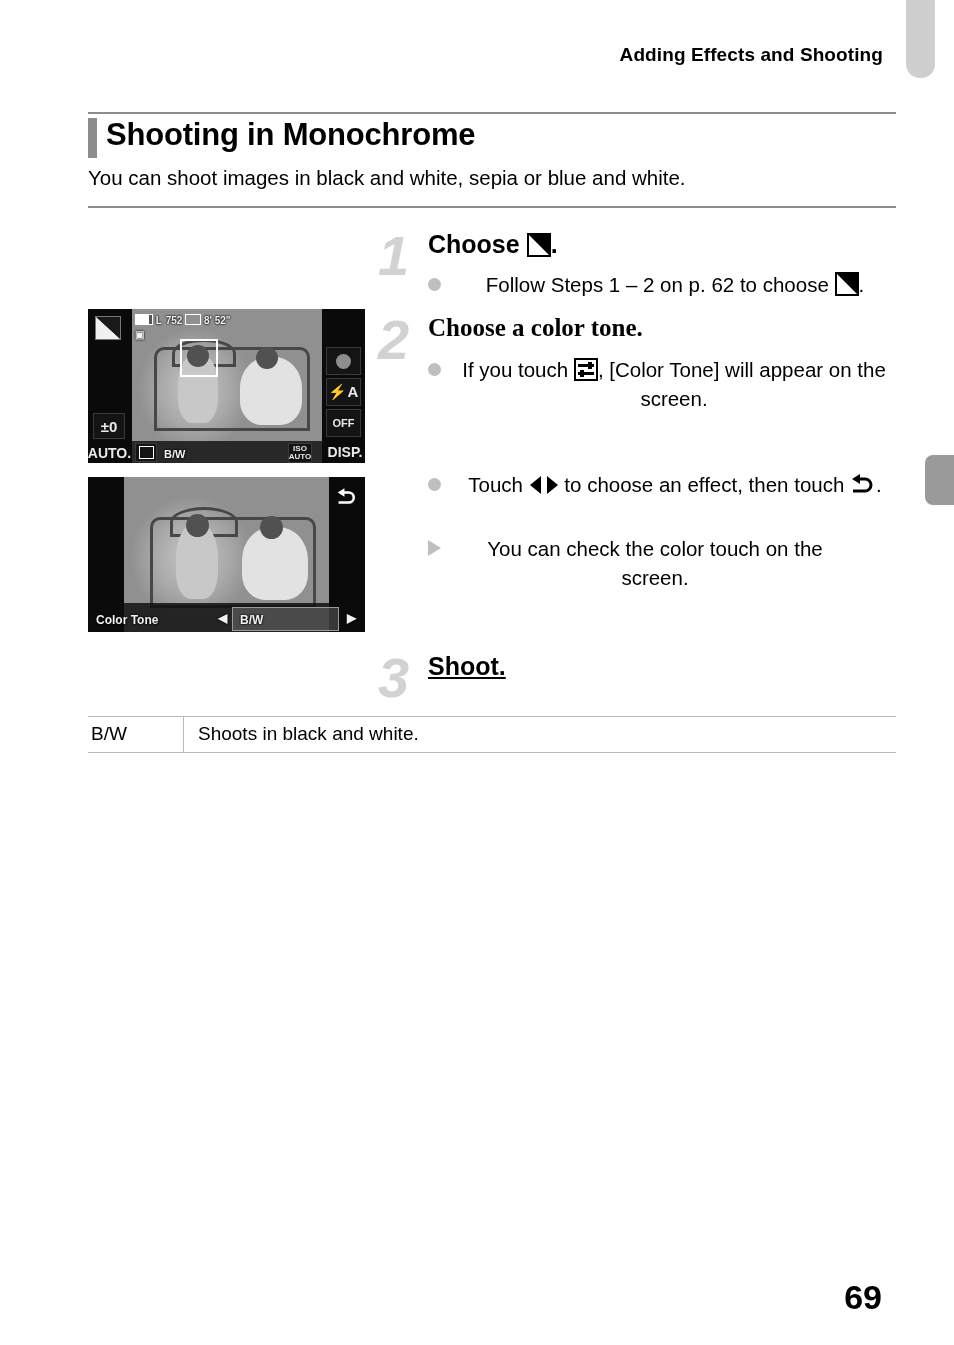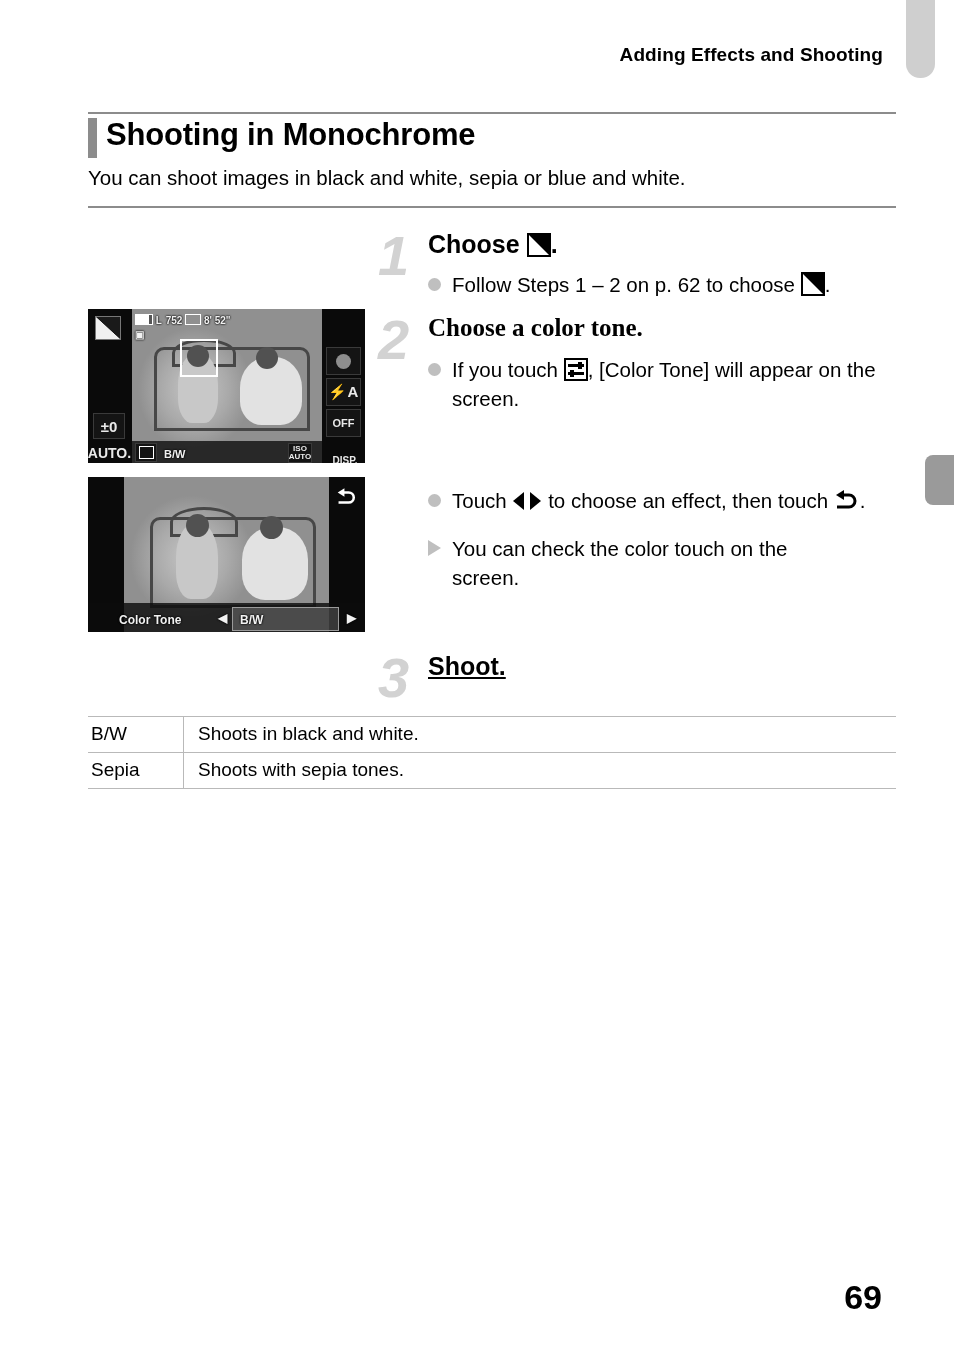--- a/index.html
+++ b/index.html
@@ -183,21 +183,21 @@
   }
   .bullet-tri {
     position: absolute;
     left: 0;
     top: 6px;
     width: 0; height: 0;
     border-top: 8px solid transparent;
     border-bottom: 8px solid transparent;
     border-left: 13px solid #bfbfbf;
   }
-  .bullet-text { display: block; margin-left: 24px; }
+  .bullet-text { display: block; margin-left: 24px; text-align: center; }
 
   
   .lcd {
     position: absolute;
     background: #000;
     overflow: hidden;
     font-family: "Liberation Sans", sans-serif;
   }
   .lcd-photo {
     position: absolute;
@@ -323,21 +323,21 @@
 
 <div class="step-num" style="left:378px; top:312px;">2</div>
 <div class="step-head" style="left:428px; top:314px;font-family:Liberation Serif, serif;">Choose a color tone.</div>
 
 <div class="bullet-row" style="left:428px; top:355px; width:468px;">
   <span class="bullet-dot"></span>
   <span class="bullet-text"><span>If you touch</span>
     <span class="ico ico-slider"><i class="k1"></i><i class="k2"></i></span><span>, [Color Tone] will appear on the screen.</span></span>
 </div>
 
-<div class="bullet-row" style="left:428px; top:470px; width:470px;margin-top:16px;">
+<div class="bullet-row" style="left:428px; top:470px; width:470px;">
   <span class="bullet-dot"></span>
   <span class="bullet-text"><span>Touch</span>
     <span class="ico ico-lr"><span class="tl"></span><span class="tr"></span></span>
     <span>to choose an effect, then touch</span>
     <svg class="ico ico-return" viewBox="0 0 26 22">
       <path d="M9 5 H15 A6 6 0 0 1 15 17 H3" fill="none" stroke="#000" stroke-width="3"></path>
       <path d="M10 0 L10 10 L2 5 Z" fill="#000"></path>
     </svg><span>.</span></span>
 </div>
 
@@ -380,21 +380,21 @@
   <div class="lcd-sidebar" style="left:234px; top:0; width:43px; height:154px;"></div>
   <div class="lcd-btn" style="left:238px; top:38px; width:35px; height:28px;">
     <span style="width:15px;height:15px;border-radius:50%;background:#8e8e8e;display:block;"></span>
   </div>
   <div class="lcd-btn" style="left:238px; top:69px; width:35px; height:28px; font-size:15px;">
     <span>⚡A</span>
   </div>
   <div class="lcd-btn" style="left:238px; top:100px; width:35px; height:28px; font-size:11px;">
     <span>OFF</span>
   </div>
-  <div class="lcd-btn" style="left:237px; top:140px; width:40px; height:22px; font-size:10px; border:none; background:transparent;">DISP.</div>
+  <div class="lcd-btn" style="left:237px; top:132px; width:40px; height:22px; font-size:14px; border:none; background:transparent;">DISP.</div>
 
   <div class="lcd-strip" style="left:44px; top:132px; width:190px; height:22px;"></div>
   <div class="lcd-btn" style="left:47px; top:134px; width:22px; height:19px;">
     <span style="display:block;width:13px;height:11px;border:1.5px solid #fff;position:relative;"></span>
   </div>
   <div class="lcd-osd" style="left:76px; top:139px; font-size:11px;">B/W</div>
   <div class="lcd-btn" style="left:200px; top:134px; width:24px; height:20px; font-size:8px; flex-direction:column; line-height:1;">
     <span>ISO</span>
     <span>AUTO</span>
   </div>
@@ -415,33 +415,29 @@
   <div class="lcd-sidebar" style="left:241px; top:0; width:36px; height:155px;"></div>
 
   <div style="position:absolute; left:245px; top:8px; width:28px; height:24px; display:flex; align-items:center; justify-content:center;">
     <svg viewBox="0 0 26 22" width="22" height="19">
       <path d="M9 5 H15 A6 6 0 0 1 15 17 H3" fill="none" stroke="#fff" stroke-width="3"></path>
       <path d="M10 0 L10 10 L2 5 Z" fill="#fff"></path>
     </svg>
   </div>
 
   <div class="lcd-strip" style="left:0px; top:126px; width:277px; height:29px; background:rgba(12,12,12,0.82);"></div>
-  <div class="lcd-osd" style="left:8px; top:136px; font-size:12px;margin-left:23px;">Color Tone</div>
+  <div class="lcd-osd" style="left:8px; top:136px; font-size:12px;">Color Tone</div>
   <div class="lcd-osd" style="left:130px; top:134px; font-size:12px;">◀</div>
   <div style="position:absolute; left:144px; top:130px; width:105px; height:22px; background:rgba(255,255,255,0.18); border:1px solid #9a9a9a;"></div>
   <div class="lcd-osd" style="left:152px; top:136px; font-size:12px;">B/W</div>
   <div class="lcd-osd" style="left:259px; top:134px; font-size:12px;">▶</div>
 </div>
 
 <table class="tbl">
   <tbody>
     <tr>
       <td class="k">B/W</td>
       <td class="v">Shoots in black and white.</td>
     </tr>
-    <tr>
-      <td class="k">Sepia</td>
-      <td class="v">Shoots with sepia tones.</td>
-    </tr>
   </tbody>
 </table>
 
 <div class="page-num">69</div>
 
 </body></html>

